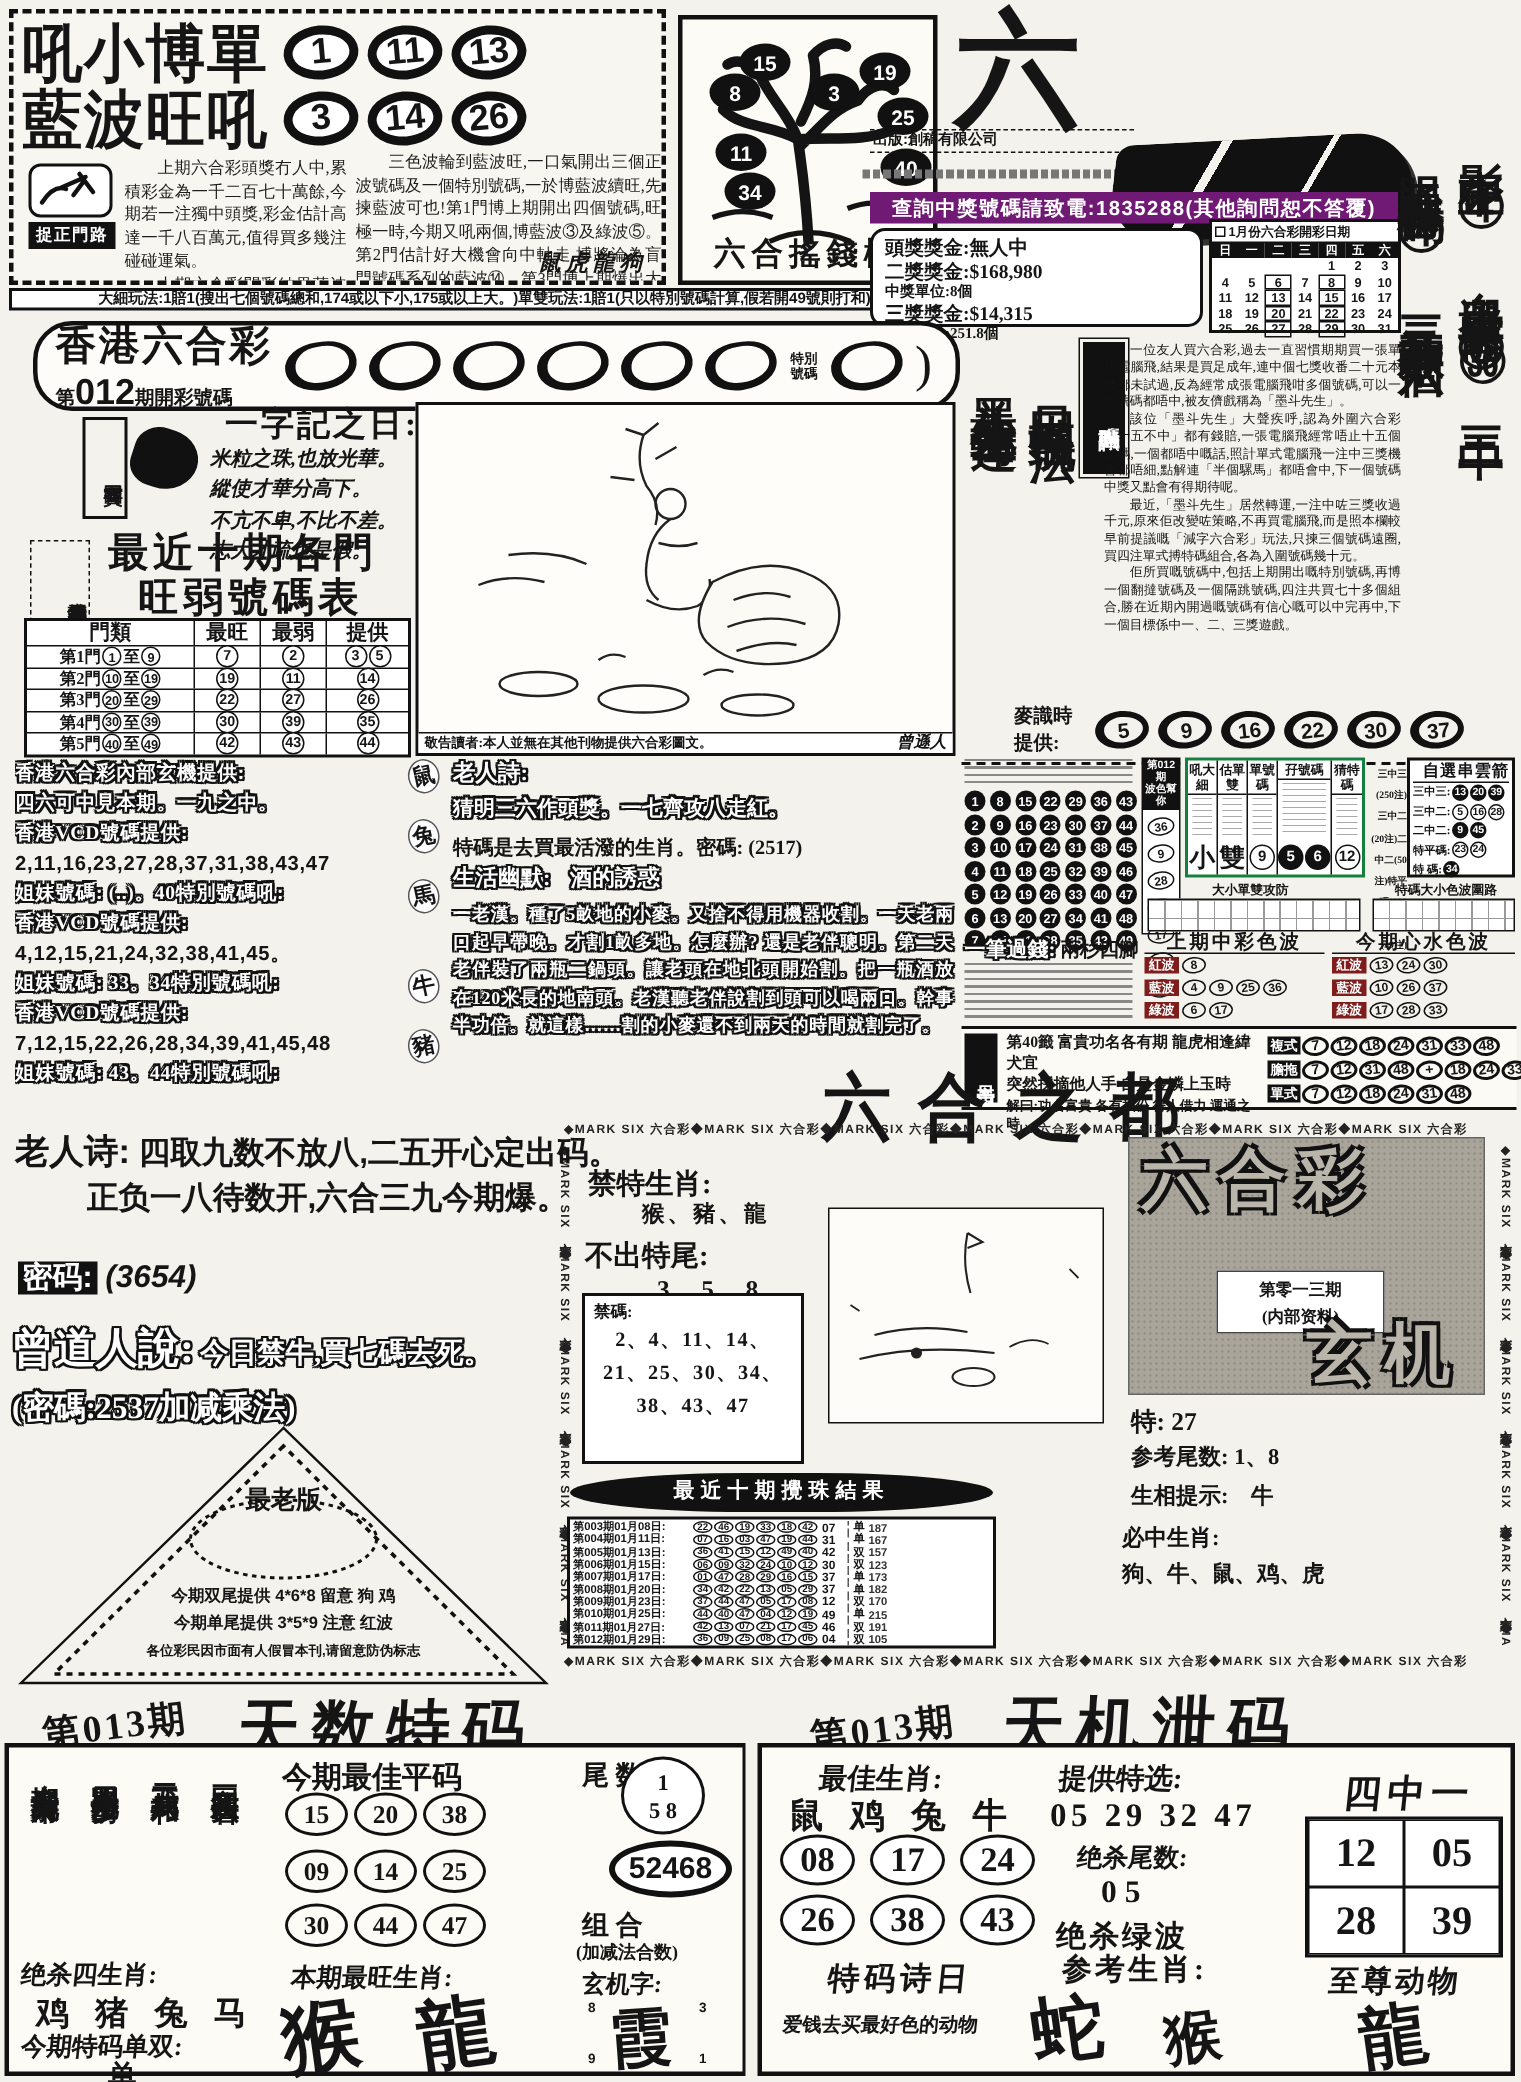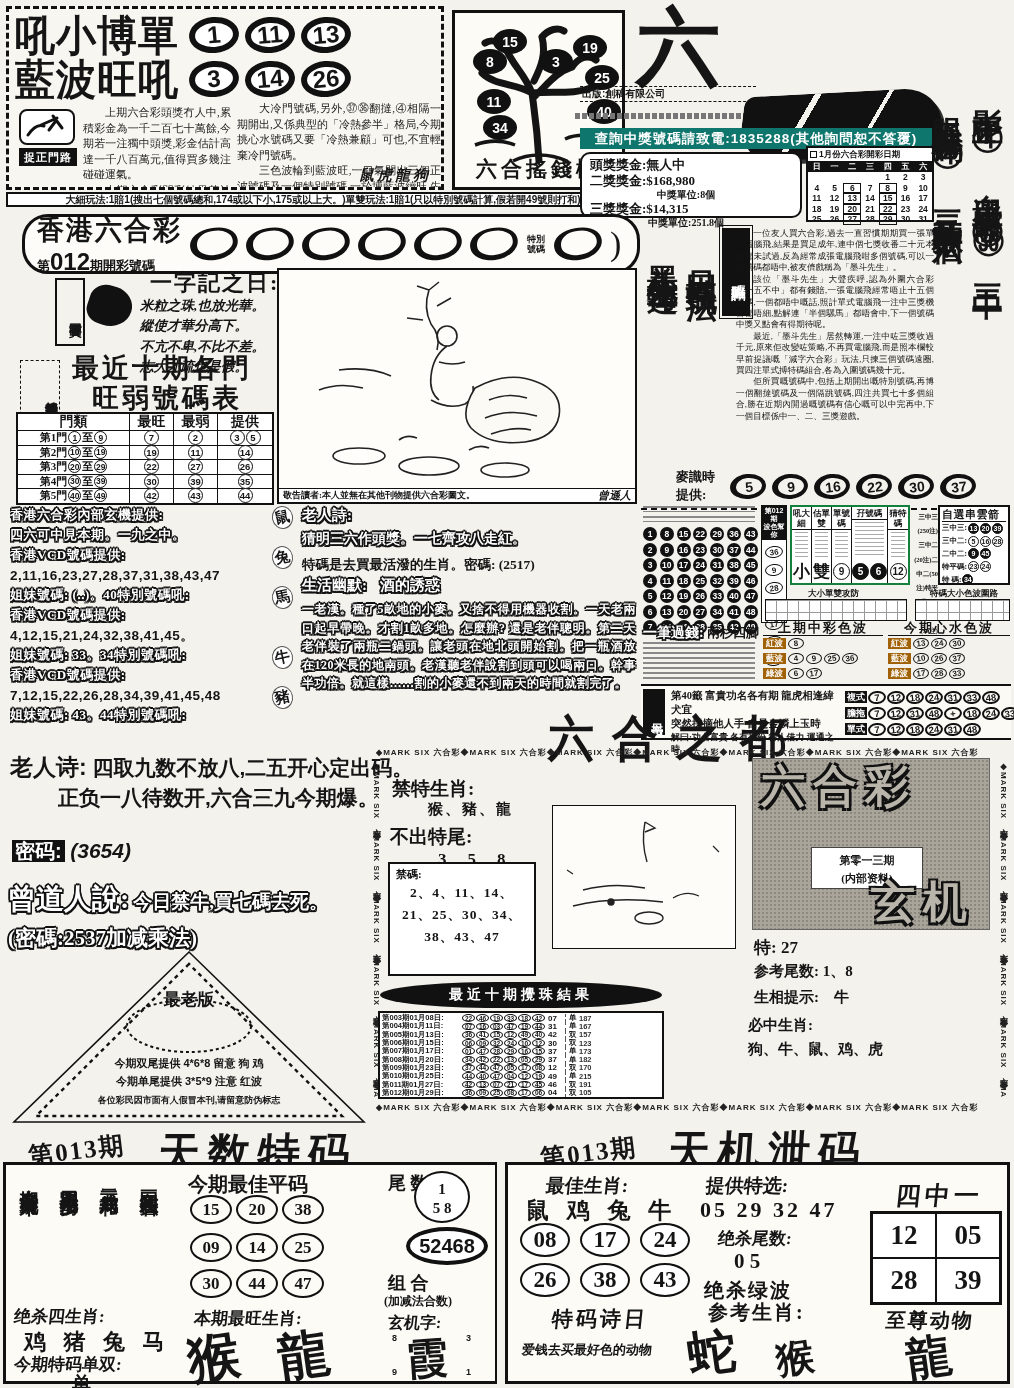--- a/index.html
+++ b/index.html
@@ -25,23 +25,23 @@
 
 .tree-box{left:452px;top:10px;width:173px;height:180px;border:3px solid #111;background:#fcfbf6}
 .tree-num{position:absolute;display:flex;align-items:center;justify-content:center;background:#111;color:#fff;border-radius:50%;width:34px;height:25px;font:900 14px "Liberation Sans",sans-serif}
 .tree-title{position:absolute;left:0;bottom:4px;width:100%;text-align:center;font:900 21px "Liberation Serif",serif;letter-spacing:4px}
 
 .six-char{left:636px;top:6px;font:900 84px/84px "Liberation Serif",serif}
 .pub-strip{left:580px;top:86px;width:176px;border-top:1px dashed #111;border-bottom:1px dashed #111;font:700 10px/14px "Liberation Sans",sans-serif;padding:0 2px}
 .price-note{left:822px;top:100px;font-size:8px;color:#333}
 .addr-line{left:575px;top:113px;width:355px;height:6px;background:repeating-linear-gradient(90deg,#777 0 5px,transparent 5px 7px)}
 .brush-logo{left:742px;top:92px;width:200px;height:66px;background:#111;transform:skew(-10deg) rotate(-3deg);border-radius:10px 44px 14px 38px;box-shadow:4px 4px 0 #333;background-image:linear-gradient(115deg,transparent 30%,#f4f2ec 30% 33%,transparent 33% 62%,#f4f2ec 62% 64%,transparent 64%)}
-.hotline{left:580px;top:128px;width:352px;height:21px;background:#0f766e;color:#fff;font:900 13.5px/21px "Liberation Sans",sans-serif;text-align:center;letter-spacing:1px}
+.hotline{left:580px;top:128px;width:352px;height:21px;background:#701a75;color:#fff;font:900 13.5px/21px "Liberation Sans",sans-serif;text-align:center;letter-spacing:1px}
 .prize-box{left:580px;top:152px;width:222px;height:66px;border:2.5px solid #111;border-radius:10px;background:#fff;padding:3px 8px;font:900 13px/16px "Liberation Serif",serif}
-.prize-units{font:700 10px/12px "Liberation Serif",serif;text-align:center;padding-right:10px}
+.prize-units{font:700 10px/12px "Liberation Serif",serif;text-align:left;padding-right:10px}
 
 .cal{left:806px;top:146px;width:128px;height:76px;border:2px solid #111;background:#fff;font-family:"Liberation Sans",sans-serif}
 .cal-title{display:flex;align-items:center;gap:2px;font:900 8.5px/11px "Liberation Sans",sans-serif;border-bottom:1.5px solid #111;padding:1px 2px}
 .cal-cb{width:7px;height:7px;border:1.2px solid #111;display:inline-block}
 .cal-row,.cal-grid{display:grid;grid-template-columns:repeat(7,1fr)}
 .cal-wd{background:#111;color:#fff;font:700 8px/10px "Liberation Sans",sans-serif;text-align:center}
 .cal-day{font:700 8.5px/10.5px "Liberation Sans",sans-serif;text-align:center}
 .cal-day.hl{outline:1.3px solid #111;outline-offset:-1px;font-weight:900}
 
 .vh{font:900 31px "Liberation Serif",serif;letter-spacing:4px;line-height:1}
@@ -106,29 +106,29 @@
 .pred{left:790px;top:505px;width:120px;height:80px;border:2px solid #15803d;background:#fff;display:grid;grid-template-columns:repeat(5,1fr)}
 .pred .col{border-right:1.2px solid #111;display:flex;flex-direction:column}
 .pred .col:last-child{border-right:none}
 .pred .ph{font:900 8.5px/10px "Liberation Serif",serif;text-align:center;border-bottom:1px solid #111;padding:1px 0}
 .pred .pm{flex:1;margin:2px 3px;background:repeating-linear-gradient(180deg,#aaa 0 1px,transparent 1px 4px)}
 .pred .pv{height:24px;display:flex;align-items:center;justify-content:center;font:900 17px "Liberation Serif",serif;gap:1px}
 .oc{display:inline-flex;align-items:center;justify-content:center;border:1.6px solid #111;border-radius:50%;width:17px;height:17px;font:700 10px "Liberation Sans",sans-serif;background:#fff}
 .oc.f{background:#111;color:#fff}
 .arrow-side{left:912px;top:510px;width:26px;font:700 6.5px/14.2px "Liberation Serif",serif;text-align:right}
 .arrow-box{left:938px;top:505px;width:72px;height:80px;border:2px solid #111;background:#fff;padding:1px 2px}
-.arrow-title{font:900 11px/13px "Liberation Serif",serif;text-align:left;border-bottom:1.5px solid #111;letter-spacing:.5px}
+.arrow-title{font:900 11px/13px "Liberation Serif",serif;text-align:right;border-bottom:1.5px solid #111;letter-spacing:.5px}
 .arrow-row{display:flex;align-items:center;gap:1px;height:12.8px;font:700 7.5px "Liberation Serif",serif}
 .arrow-row .oc{width:11px;height:11px;font-size:7px;border-width:1.2px}
 .glabel{font:700 8.5px "Liberation Serif",serif}
 .ggrid{border:1.5px solid #111;background:#fff;background-image:repeating-linear-gradient(90deg,transparent 0 10px,#999 10px 11px),linear-gradient(#999 1px,transparent 1px);background-size:100% 100%,100% 12px}
 .money{left:643px;top:624px;width:120px;font-size:13px;white-space:nowrap}
 .money b{font:900 13px "Liberation Serif",serif}
 .wavebox{display:flex;align-items:center;gap:2px;height:15px}
-.wchip{background:#a16207;color:#fff;font:700 8.5px/11px "Liberation Sans",sans-serif;padding:0 3px;flex:none}
+.wchip{background:#7f1d1d;color:#fff;font:700 8.5px/11px "Liberation Sans",sans-serif;padding:0 3px;flex:none}
 .wave-num{display:inline-flex;align-items:center;justify-content:center;width:16px;height:11px;border:1.5px solid #111;border-radius:50%;font:700 8px "Liberation Sans",sans-serif;transform:rotate(-6deg)}
 .wtitle{font:900 13px/15px "Liberation Serif",serif;text-align:center;letter-spacing:2px;border-bottom:1.5px solid #111}
 .lvdi{left:641px;top:684px;width:370px;height:56px;border-top:2.5px solid #111;border-bottom:2.5px solid #111;background:#fbfaf5;display:flex;gap:6px;padding:3px 2px}
 .lv-seal{width:22px;background:#111;color:#fff;text-align:center;font:900 13px/15px "Liberation Serif",serif;padding-top:2px;flex:none}
 .lv-poem{width:168px;font:700 10.5px/14px "Liberation Serif",serif;flex:none}
 .lv-jie{font:700 9px/12px "Liberation Serif",serif}
 .lv-rows{flex:1}
 .lv-row{display:flex;align-items:center;gap:1px;height:16px}
 .lv-chip{background:#111;color:#fff;font:700 9px/12px "Liberation Sans",sans-serif;padding:0 2px;flex:none}
 .lv-num{display:inline-flex;align-items:center;justify-content:center;width:18px;height:13px;border:2px solid #111;border-radius:50%;font:900 9.5px "Liberation Sans",sans-serif;transform:rotate(-6deg)}
@@ -206,21 +206,20 @@
             <path d="M3 22 q8 -12 16 -9 M16 12 l16 -7 M28 3 l9 12 M30 9 l-6 8" stroke="#111" stroke-width="3" fill="none" stroke-linecap="round"></path>
           </svg>
       </div>
       <div class="stamp-label">捉正門路</div>
     </div>
     <div class="abs tl-col tl-col1">
         <span class="para">上期六合彩頭獎冇人中,累積彩金為一千二百七十萬餘,今期若一注獨中頭獎,彩金估計高達一千八百萬元,值得買多幾注碰碰運氣。</span>
         <span class="para">上期六合彩開彩結果落波順序為㊱⑨㉕⑧⑰⑥+④,中彩號碼總數為一百零五,開「小」,特別號碼開④,開「雙」,預計輪到雙號碼旺,今期一於吼「小」博「單」,吼①⑪⑬。</span>
       </div>
     <div class="abs tl-col tl-col2">
-        <span class="para">大冷門號碼,另外,㊲㊱翻撻,④相隔一期開出,又係典型的「冷熱參半」格局,今期挑心水號碼又要「冷熱兼顧」可也,不宜輕棄冷門號碼。</span>
         <span class="para">三色波輪到藍波旺,一口氣開出三個正波號碼及一個特別號碼,一於博藍波續旺,先揀藍波可也!第1門博上期開出四個號碼,旺極一時,今期又吼兩個,博藍波③及綠波⑤。第2門估計好大機會向中軸走,博將淪為盲門號碼系列的藍波⑭。第3門博上期爆出大冷藍波㉕後帶挈隔籬藍波㉖開聲。第4門博大冷紅波⑬,第5門博綠波㊹。心水號碼提供:藍波吼④⑮㊶,綠吼⑤㊹,紅波吼⑬。</span>
       </div>
     <div class="abs tl-sign">鼠虎龍狗</div>
   </section>
   <div class="abs tl-footer">大細玩法:1賠1(搜出七個號碼總和,174或以下小,175或以上大。)單雙玩法:1賠1(只以特別號碼計算,假若開49號則打和)</div>
 
   <section class="abs tree-box">
     <svg width="167" height="150" viewBox="0 0 167 150">
       <path d="M84 148 C82 112 79 96 77 80 C60 70 40 73 27 60 M77 80 C69 60 59 54 51 36 M79 84 C94 70 100 60 117 54 M117 54 C124 44 134 41 141 47 M79 68 C87 52 91 40 87 24 M87 24 C94 16 103 14 109 18 M77 80 C99 78 119 82 139 74 M51 36 C44 28 36 26 30 30" stroke="#141414" stroke-width="7" fill="none" stroke-linecap="round"></path>
       <path d="M58 148 C74 140 94 140 112 148 M20 132 C36 126 50 128 60 132 M110 126 C124 120 140 122 150 128" stroke="#141414" stroke-width="3.5" fill="none"></path>

